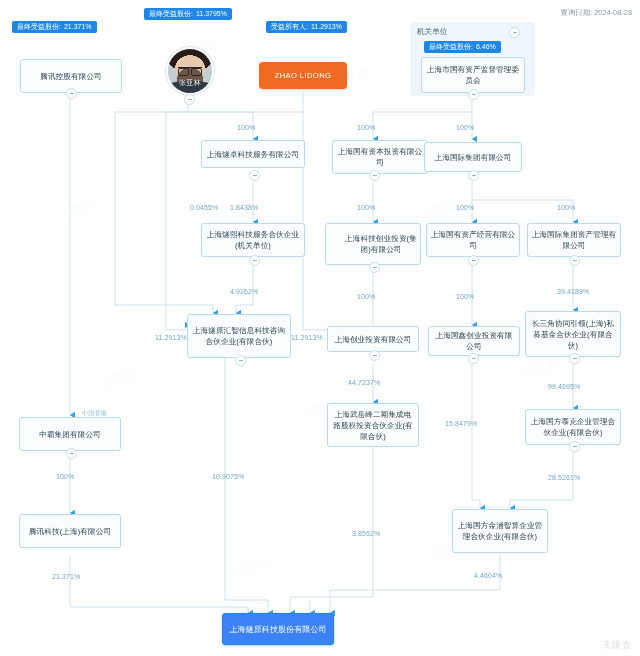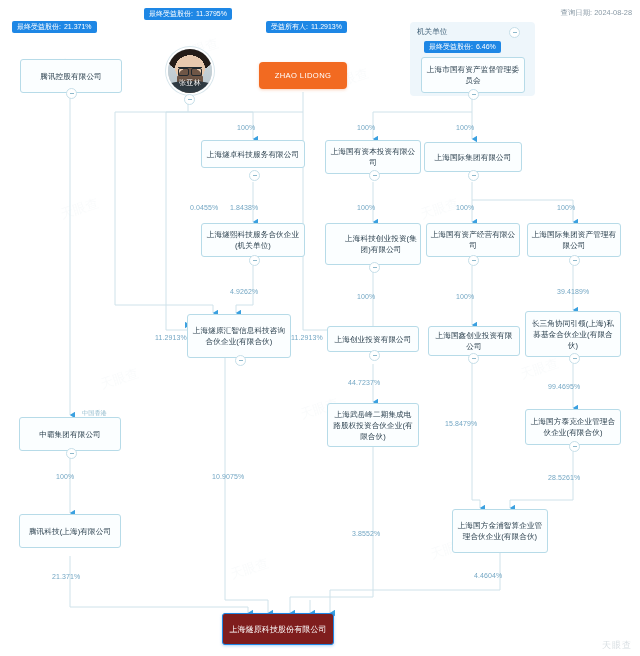--- a/index.html
+++ b/index.html
@@ -23,21 +23,21 @@
     border-radius:3px;
     color:#2a3f4d;
     font-size:7.6px;
     line-height:11px;
     text-align:center;
     display:flex;align-items:center;justify-content:center;
     padding:2px 3px;
     letter-spacing:.1px;
   }
   .node.target{
-    background:#7f1d1d;
+    background:#3b82f6;
     border-color:#1e87e5;
     color:#ffffff;
     font-size:8px;
     box-shadow:0 1px 3px rgba(30,135,229,.35);
   }
 
   
   .badge{
     position:absolute;z-index:4;
     background:#1e87e5;
@@ -299,21 +299,21 @@
   <div class="node" style="left:421px;top:57px;width:104px;height:36px;">上海市国有资产监督管理委员会</div>
   <div class="toggle" style="left:468px;top:89px;">
       <i></i>
     </div>
 
   <div class="node" style="left:201px;top:140px;width:104px;height:28px;">上海燧卓科技服务有限公司</div>
   <div class="toggle" style="left:249px;top:170px;">
       <i></i>
     </div>
 
-  <div class="node" style="left:325px;top:140px;width:96px;height:34px;">上海国有资本投资有限公司</div>
+  <div class="node" style="left:332px;top:140px;width:96px;height:34px;">上海国有资本投资有限公司</div>
   <div class="toggle" style="left:369px;top:170px;">
       <i></i>
     </div>
 
   <div class="node" style="left:424px;top:142px;width:98px;height:30px;">上海国际集团有限公司</div>
   <div class="toggle" style="left:468px;top:170px;">
       <i></i>
     </div>
 
   <div class="node" style="left:201px;top:223px;width:104px;height:34px;">上海燧熙科技服务合伙企业(机关单位)</div>

